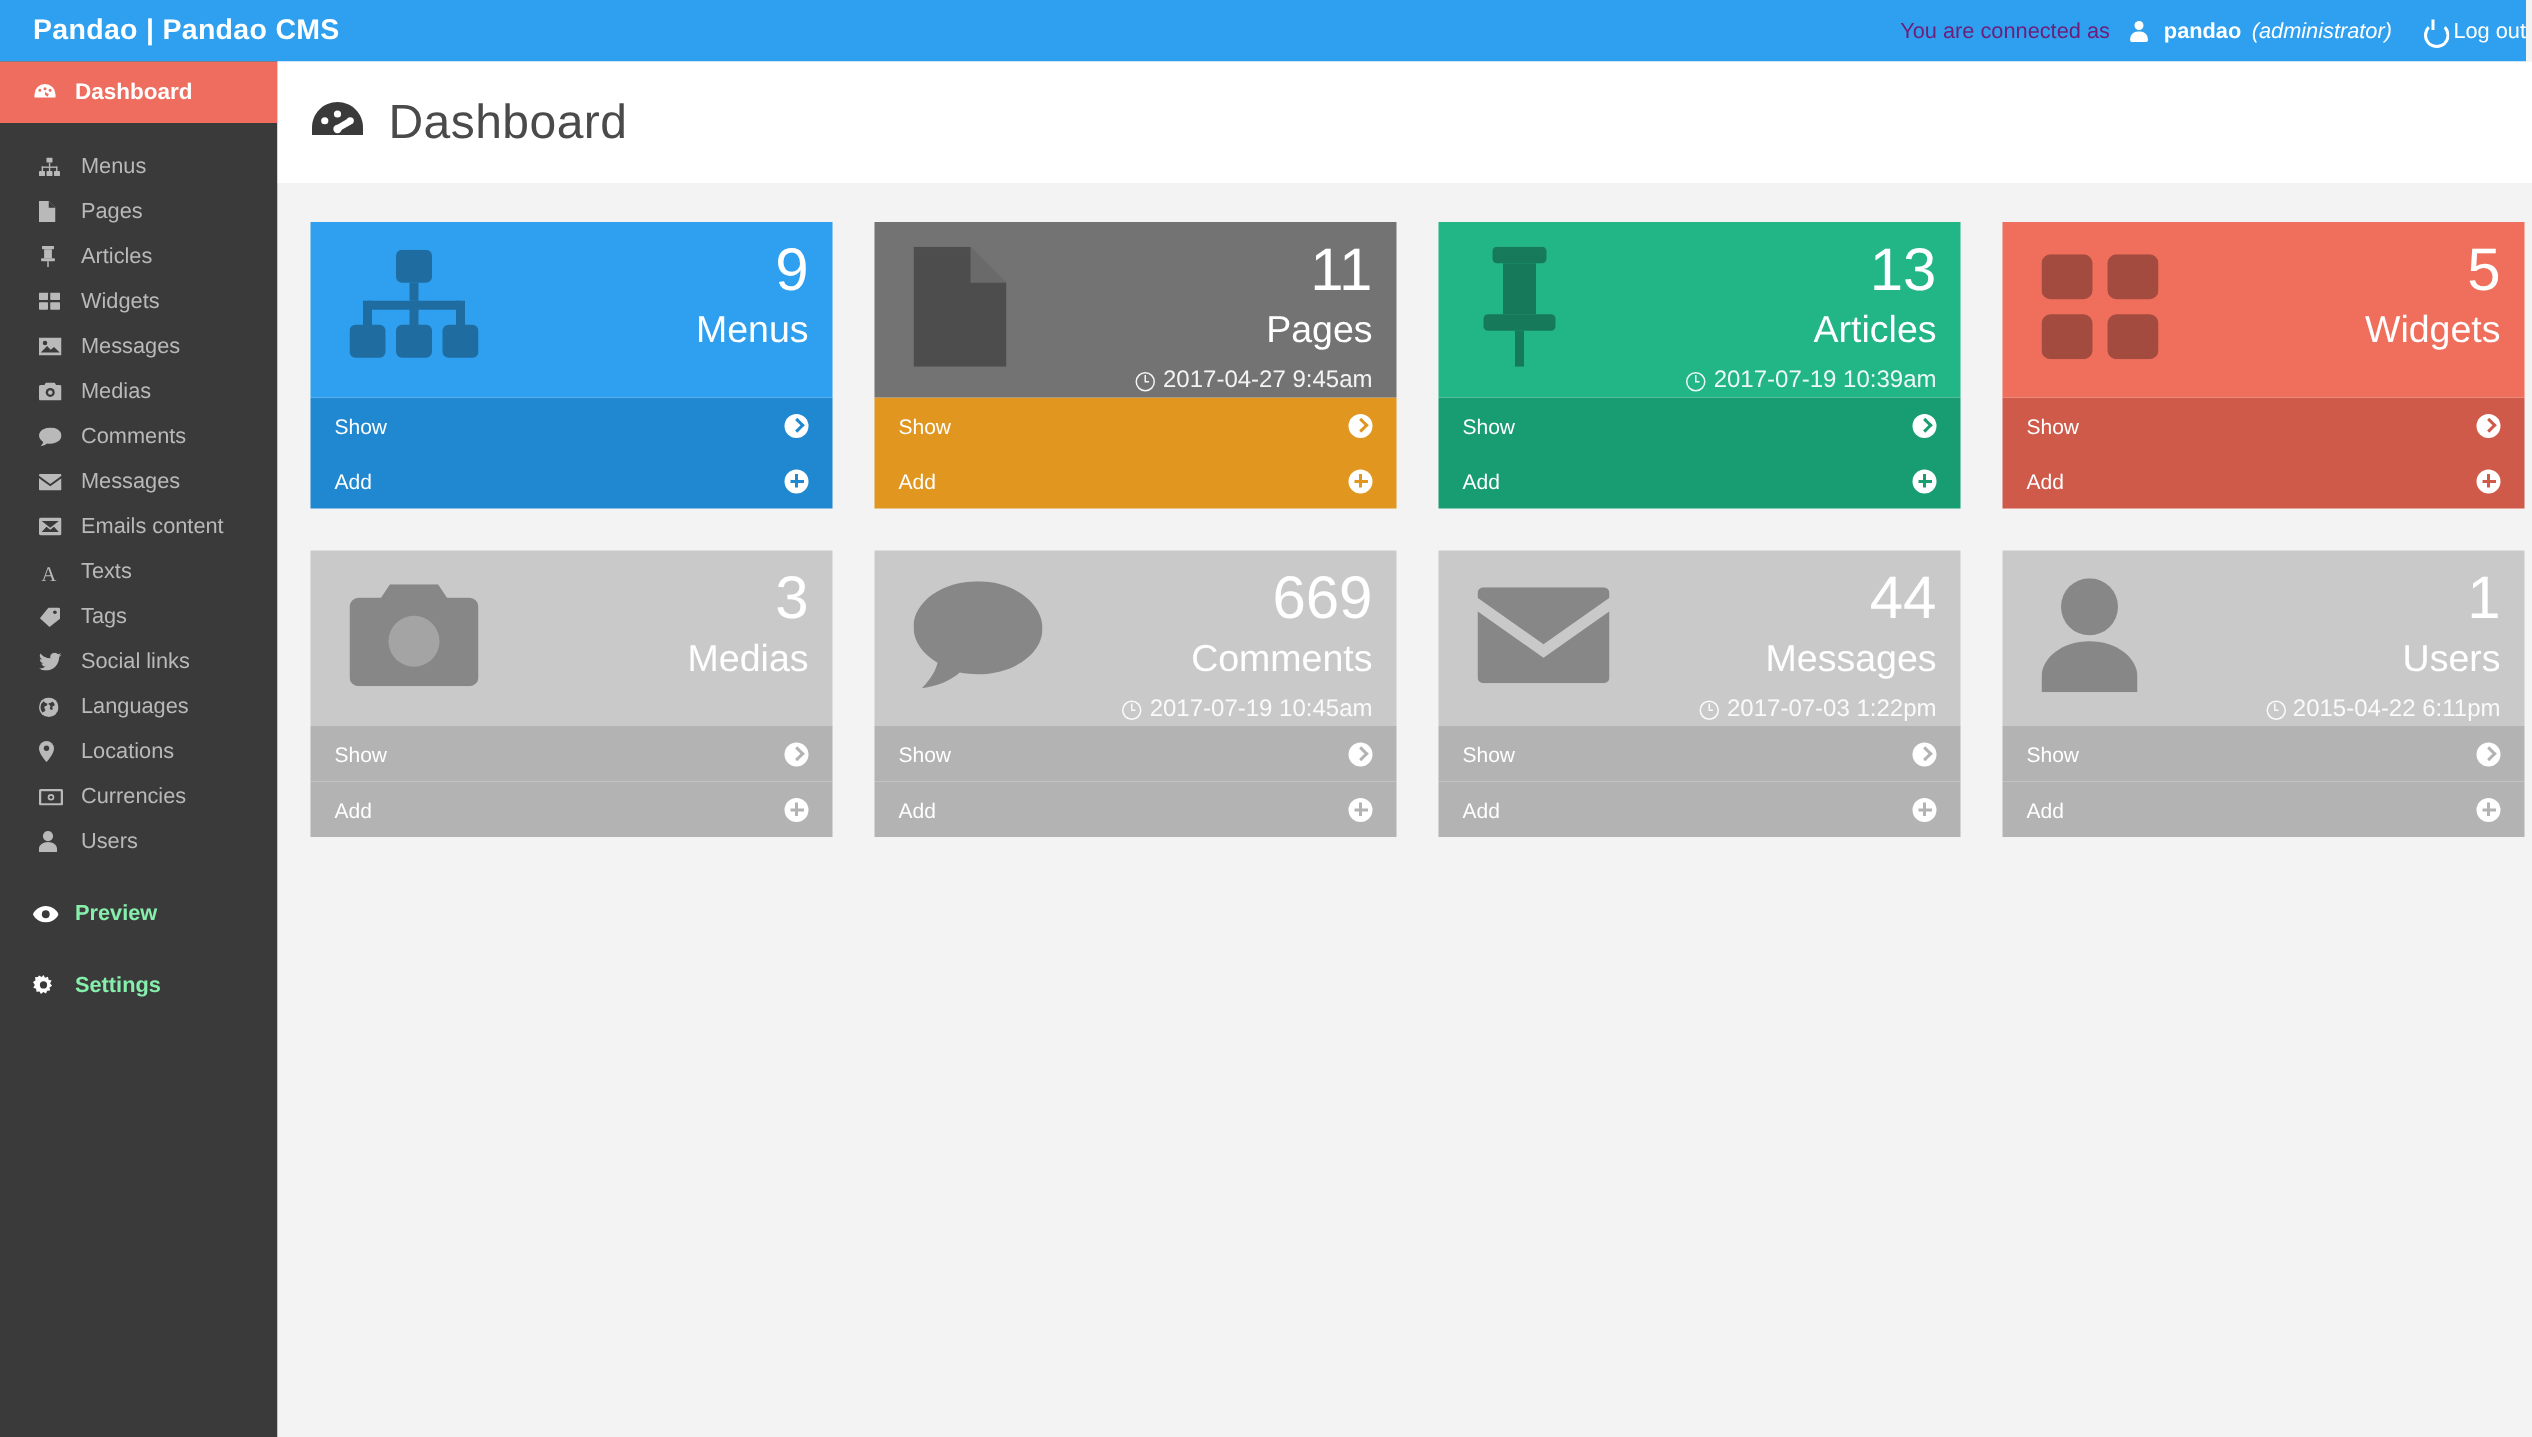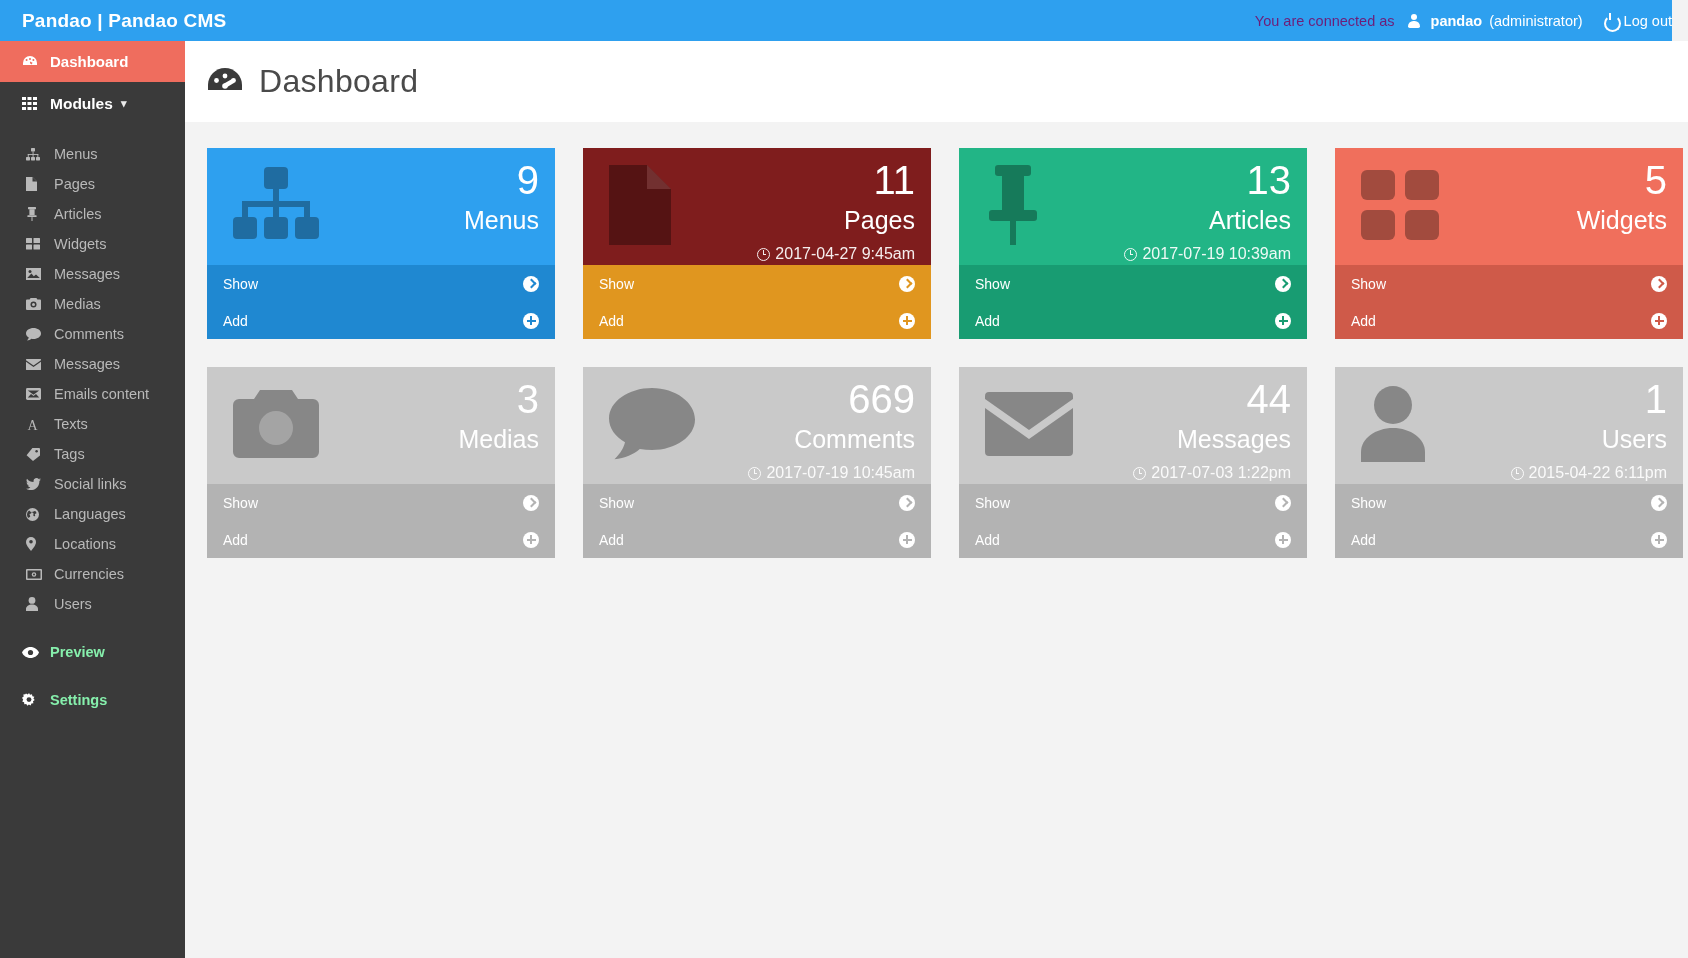--- a/index.html
+++ b/index.html
@@ -6,36 +6,36 @@
   html, body {
     width: 1688px; height: 958px;
     font-family: "Liberation Sans", sans-serif;
     background: #f3f3f3;
     overflow: hidden;
   }
   body { position: relative; }
 
   
   .topbar {
-    position: absolute; top: 0; left: 0; right: 16px; height: 41px;
+    position: absolute; top: 0; left: 0; right: 4px; height: 41px;
     background: #2ea0ef;
     display: flex; align-items: center; justify-content: space-between;
     color: #fff;
   }
   .brand {
     font-size: 19px; font-weight: 700; color: #fff;
     padding-left: 22px; letter-spacing: .2px; white-space: nowrap;
   }
   .topbar-right {
     display: flex; align-items: center; gap: 7px;
     font-size: 14.5px; padding-right: 0px; white-space: nowrap;
   }
   .tb-text { color: #701a75; opacity: .97; }
   .tb-user { font-weight: 700; }
-  .tb-paren { font-weight: 400; }
+  .tb-paren { font-weight: 400; font-style: italic; }
   .tb-sep { display: inline-block; width: 6px; }
   .icon-user-sm { width: 12px; height: 14px; position: relative; display:inline-block; margin: 0 4px 0 6px; vertical-align: -2px;}
   .icon-user-sm::before {
     content:""; position:absolute; top:0; left:3px; width:6px; height:6px;
     border-radius:50%; background:#fff;
   }
   .icon-user-sm::after {
     content:""; position:absolute; top:7px; left:0px; width:12px; height:7px;
     border-radius: 6px 6px 2px 2px; background:#fff;
   }
@@ -138,21 +138,21 @@
     content:""; position:absolute; left:3.5px; top:7.2px; width:9px; height:2px; background: currentColor;
   }
   .card-act .plus::after {
     content:""; position:absolute; left:7.2px; top:3.5px; width:2px; height:9px; background: currentColor;
   }
 
   
   .c-blue   .card-body { background:#2ea0ef; }
   .c-blue   .card-act  { background:#1f88d1; color:#1f88d1; }
   .c-blue   .card-act span.lbl { color:#fff; }
-  .c-orange .card-body { background:#7f1d1d; }
+  .c-orange .card-body { background:#737373; }
   .c-orange .card-act  { background:#e0961f; color:#e0961f; }
   .c-orange .card-act span.lbl { color:#fff; }
   .c-green  .card-body { background:#22b586; }
   .c-green  .card-act  { background:#189c72; color:#189c72; }
   .c-green  .card-act span.lbl { color:#fff; }
   .c-red    .card-body { background:#f06f5c; }
   .c-red    .card-act  { background:#cf5a49; color:#cf5a49; }
   .c-red    .card-act span.lbl { color:#fff; }
   .c-gray   .card-body { background:#c9c9c9; }
   .c-gray   .card-act  { background:#b3b3b3; color:#b3b3b3; }
@@ -180,39 +180,20 @@
 
   <div class="side-item dash">
     <span class="ic">
       <svg class="si" width="16" height="16" viewBox="0 0 16 16">
           <path fill="#fff" d="M8 2A7 7 0 0 0 1 9v2h14V9a7 7 0 0 0-7-7zm-3.4 3.1a1 1 0 1 1 0 2 1 1 0 0 1 0-2zM8 4.1a1 1 0 1 1 0 2 1 1 0 0 1 0-2zm3.4 1a1 1 0 1 1 0 2 1 1 0 0 1 0-2zM8 7.4l2.6 1.4-1 1.7L8 9.2z"></path>
         </svg>
     </span>
     <span>Dashboard</span>
   </div>
 
-  <div class="side-item modules">
-    <span class="ic">
-      <svg class="si" width="15" height="13" viewBox="0 0 15 13">
-        <g fill="#fff">
-          <rect x="0" y="0" width="4" height="3"></rect>
-            <rect x="5.5" y="0" width="4" height="3"></rect>
-            <rect x="11" y="0" width="4" height="3"></rect>
-          <rect x="0" y="5" width="4" height="3"></rect>
-            <rect x="5.5" y="5" width="4" height="3"></rect>
-            <rect x="11" y="5" width="4" height="3"></rect>
-          <rect x="0" y="10" width="4" height="3"></rect>
-            <rect x="5.5" y="10" width="4" height="3"></rect>
-            <rect x="11" y="10" width="4" height="3"></rect>
-        </g>
-      </svg>
-    </span>
-    <span>Modules</span>
-    <span class="caret">▾</span>
-  </div>
 
   <div class="gap-sm"></div>
 
   <div class="side-item sub">
     <span class="ic">
       <svg class="si" width="14" height="13" viewBox="0 0 14 13">
           <g fill="#b9b9b9">
             <rect x="5" y="0" width="4" height="3.4" rx=".6"></rect>
             <rect x="0" y="9" width="4" height="3.4" rx=".6"></rect>
             <rect x="5" y="9" width="4" height="3.4" rx=".6"></rect>

